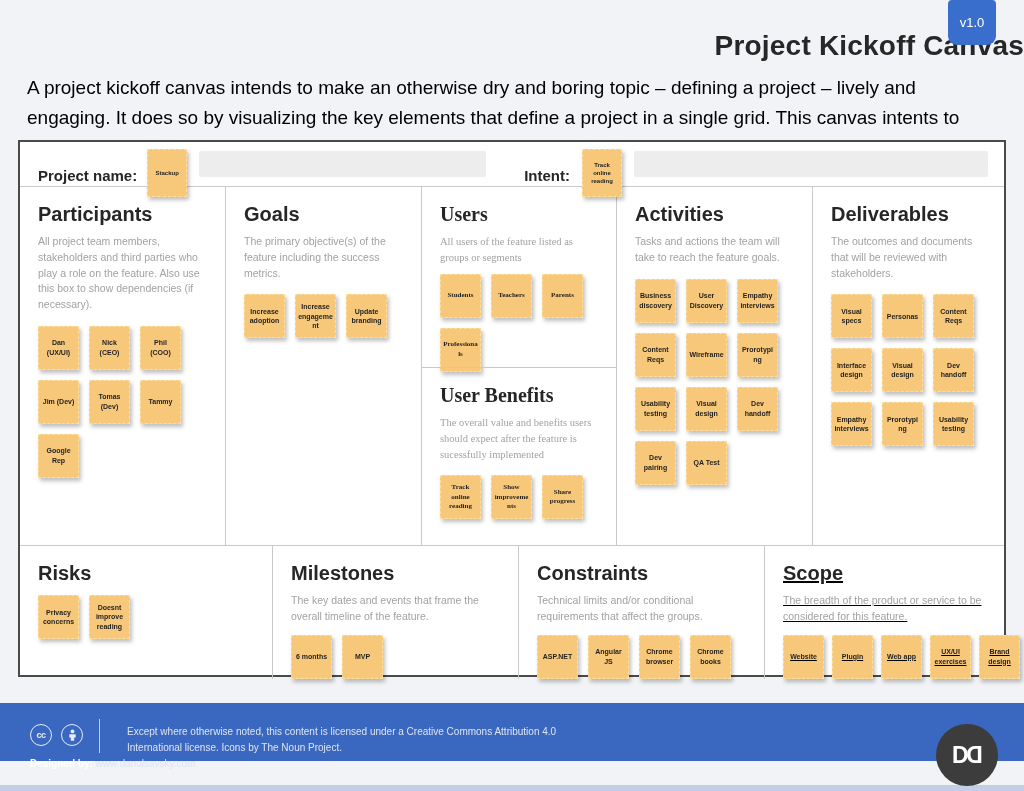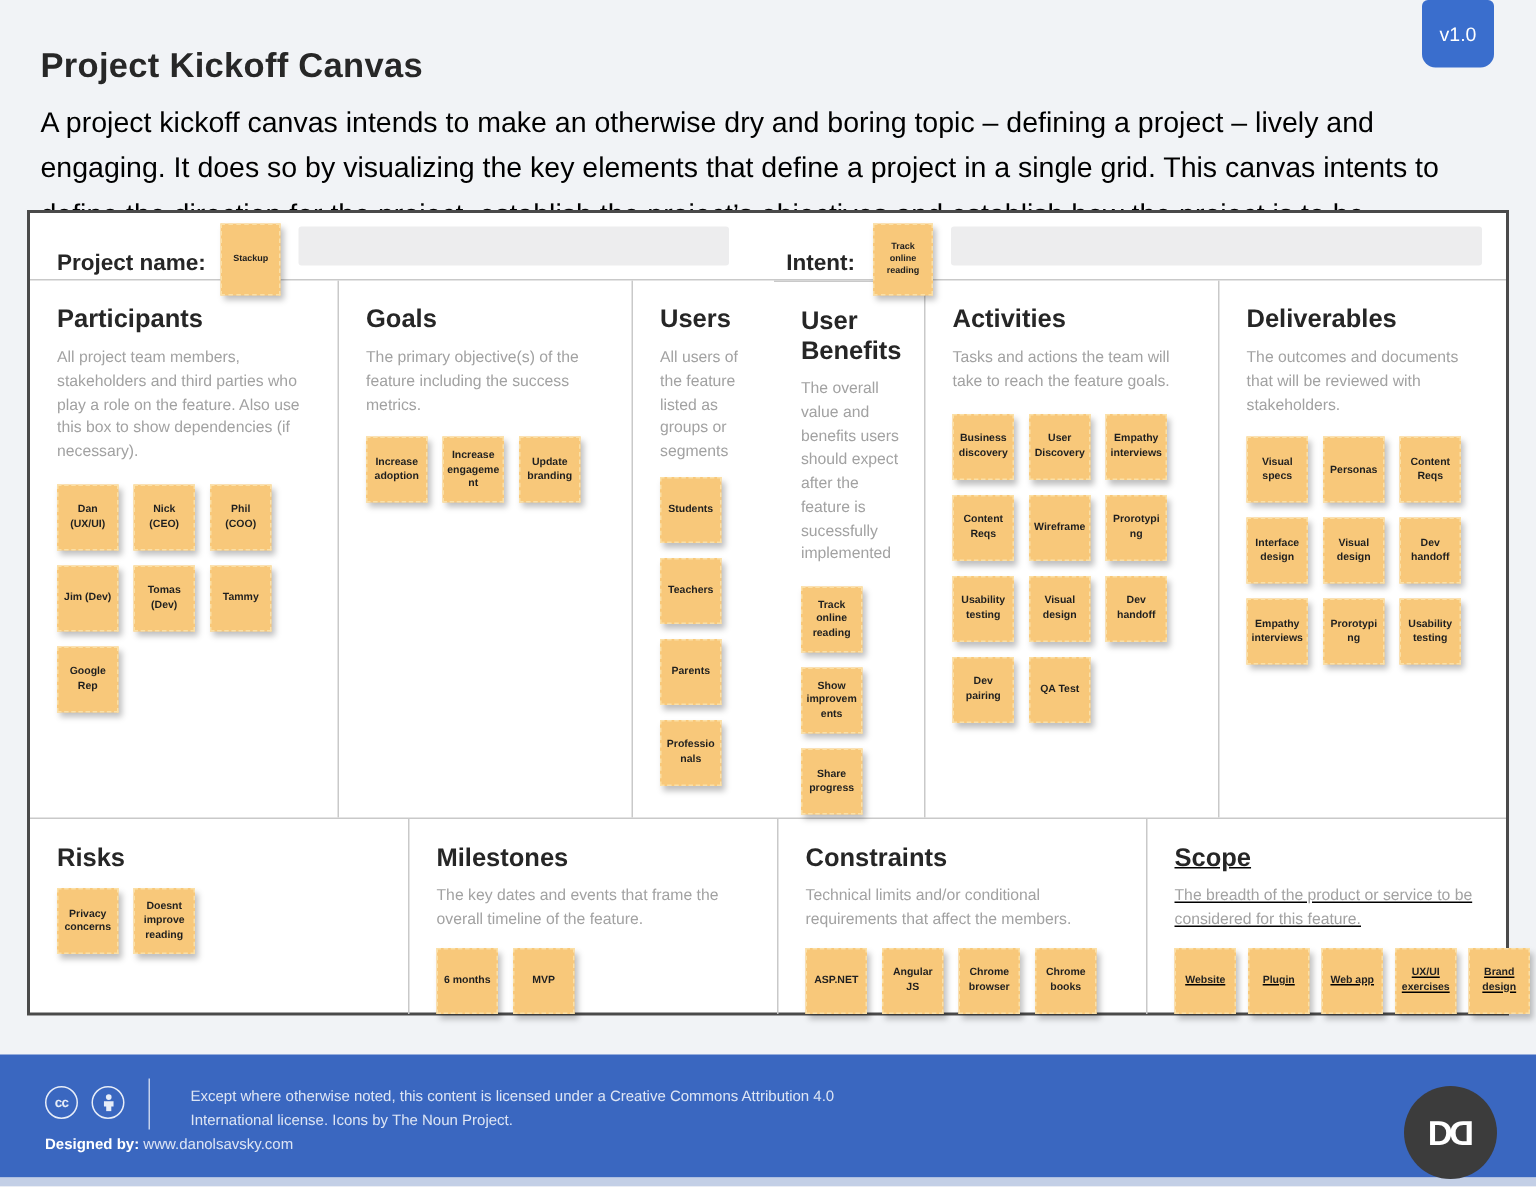--- a/index.html
+++ b/index.html
@@ -4,21 +4,21 @@
 <style>
   * { margin:0; padding:0; box-sizing:border-box; }
   html,body { width:1024px; height:791px; }
   body { font-family:"Liberation Sans","DejaVu Sans",sans-serif; background:#f1f3f6; overflow:hidden; }
   .page { position:relative; width:1024px; height:791px; background:#f1f3f6; }
 
   
   .version-badge { position:absolute; top:0; right:28px; width:48px; height:45px;
     background:#3a6ecd; border-radius:4px 4px 9px 9px; color:#fff; font-size:13px;
     display:flex; align-items:center; justify-content:center; }
-  .page-title { padding:30px 0 0 27px; font-size:23px; font-weight:bold; color:#272727; letter-spacing:.2px; }
+  .page-title { padding:30px 0 0 27px; font-size:28px; font-weight:bold; color:#272727; letter-spacing:.2px;text-align:right; }
   .page-desc { margin:11px 27px 0; font-size:19px; line-height:1.6; color:#000000; max-width:968px; }
 
   
   .canvas { position:absolute; top:140px; left:18px; width:988px; background:#fff;
     border:2px solid #4a4a4a; }
   .canvas-top { height:45px; display:flex; align-items:center; padding:0 16px 0 18px;
     border-bottom:1px solid #c9c9c9; }
   .field-label { font-size:15px; font-weight:bold; color:#262626; white-space:nowrap;margin-top:23px; }
   .input-bar { height:26px; background:#ededee; border-radius:2px; }
   .bar1 { flex:1 1 300px; margin-right:38px; }
@@ -30,38 +30,38 @@
     line-height:1.35; display:flex; align-items:center; justify-content:center; text-align:center;
     padding:2px; overflow-wrap:anywhere; word-break:break-word; flex:none; }
   .note-top { width:40px; height:48px; position:relative; top:9px; z-index:3; font-size:6px;
     margin:0 12px 0 10px; }
 
   
   .canvas-main { display:grid; grid-template-columns:206px 196px 195px 196px 191px; height:358px; }
   .canvas-main > * { border-right:1px solid #c9c9c9; }
   .canvas-main > *:last-child { border-right:none; }
   section { padding:16px 15px 0 18px; overflow:visible; }
-  section h2 { font-size:17px; color:#262626; margin-bottom:8px; }
+  section h2 { font-size:20px; color:#262626; margin-bottom:8px; }
   .desc { font-size:10.5px; color:#a2a2a2; line-height:1.5; }
   .notes { display:flex; flex-wrap:wrap; gap:10px; margin-top:13px; }
-  .col-split { display:flex; flex-direction:row; padding:0; }
+  .col-split { display:flex; flex-direction:column; padding:0;font-family:Liberation Serif, serif; }
   .col-split section { border:none; }
   .col-split section:first-child { height:180px; }
   .col-split section:last-child { border-top:1px solid #c9c9c9; flex:1; }
 
   
   .canvas-bottom { display:grid; grid-template-columns:253px 246px 246px 239px; height:130px;
     border-top:1px solid #c9c9c9; }
   .canvas-bottom > section { border-right:1px solid #c9c9c9; }
   .canvas-bottom > section:last-child { border-right:none;text-decoration:underline; }
   .canvas-bottom .notes { margin-top:10px; }
   .notes-nowrap { flex-wrap:nowrap; gap:8px; width:max-content; }
 
   
-  .footer { position:absolute; left:0; top:703px; width:1024px; height:82px; background:#3a67c0; color:#e7edf8; }
+  .footer { position:absolute; left:0; top:703px; width:1024px; height:58px; background:#3a67c0; color:#e7edf8; }
   .bottom-strip { position:absolute; left:0; top:785px; width:1024px; height:6px; background:#c3cfe6; }
   .footer-row { position:absolute; left:30px; top:21px; display:flex; align-items:flex-start; }
   .circle-icon { width:22px; height:22px; border:1.5px solid #e7edf8; border-radius:50%;
     display:flex; align-items:center; justify-content:center; margin-right:9px; flex:none; }
   .cc-text { font-size:9px; font-weight:bold; letter-spacing:-.5px; position:relative; top:-.5px; }
   .v-divider { width:1px; height:34px; background:rgba(255,255,255,.7); margin:-5px 15px 0 7px; }
   .license { font-size:10px; line-height:1.55; color:#dde5f4;margin-left:12px; }
   .designed { position:absolute; left:30px; top:55px; font-size:10px; color:#dde5f4; }
   .designed b { color:#fff; }
   .designed a { color:#dde5f4; text-decoration:none; }
@@ -190,21 +190,21 @@
         <h2>Milestones</h2>
         <p class="desc">The key dates and events that frame the overall timeline of the feature.</p>
         <div class="notes">
             <div class="note">6 months</div>
             <div class="note">MVP</div>
           </div>
       </section>
 
       <section>
         <h2>Constraints</h2>
-        <p class="desc">Technical limits and/or conditional requirements that affect the members.</p>
+        <p class="desc">Technical limits and/or conditional requirements that affect the groups.</p>
         <div class="notes">
             <div class="note">ASP.NET</div>
             <div class="note">Angular JS</div>
             <div class="note">Chrome browser</div>
             <div class="note">Chrome books</div>
           </div>
       </section>
 
       <section>
         <h2>Scope</h2>

